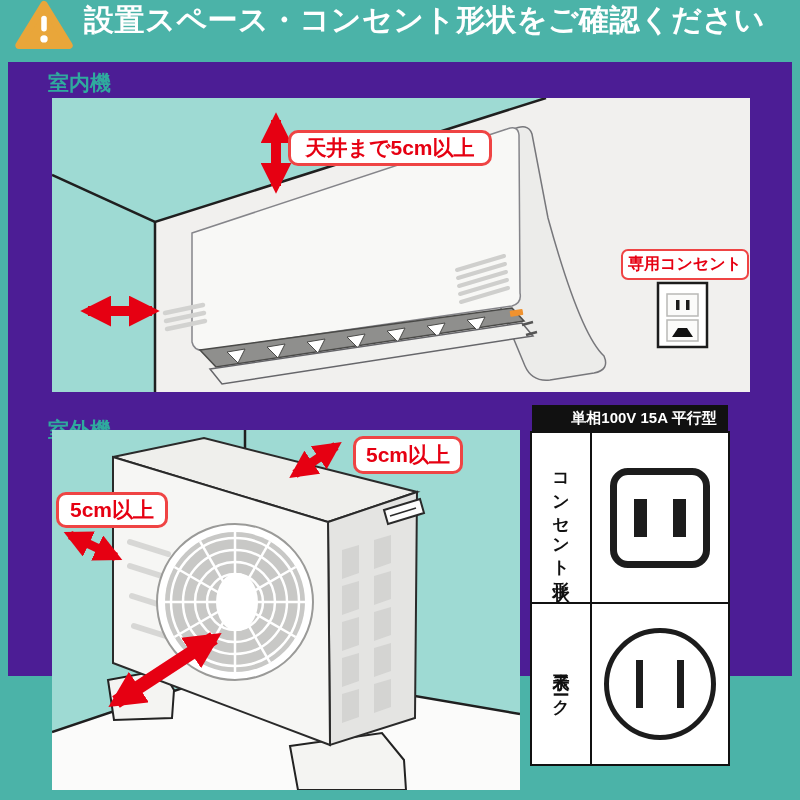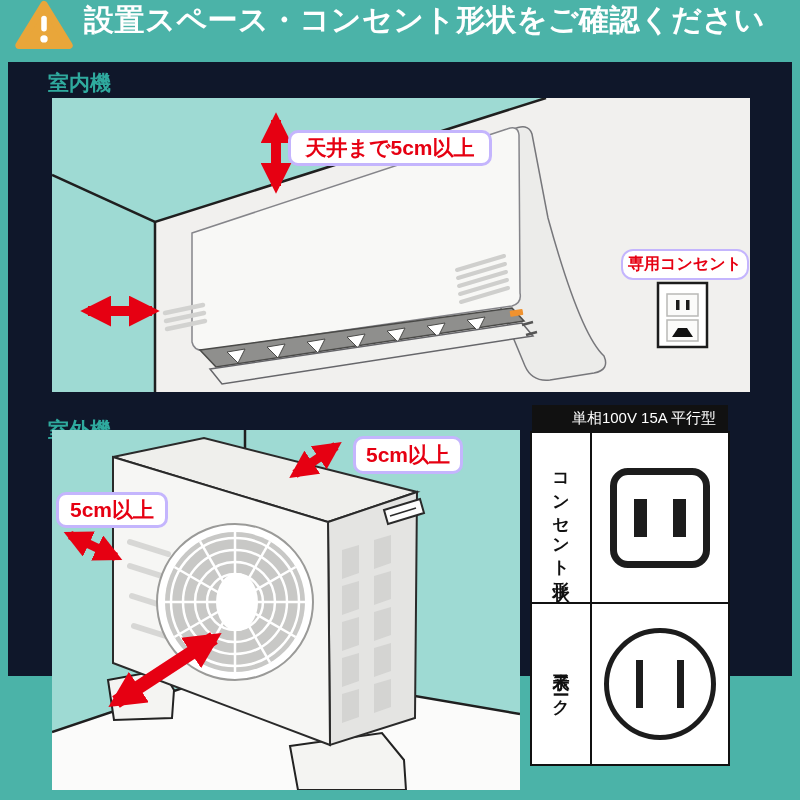--- a/index.html
+++ b/index.html
@@ -11,44 +11,44 @@
     font-family:"Liberation Sans", sans-serif;
   }
   
   .header { position:absolute; left:0; top:0; width:800px; height:62px;
     display:flex; }
   .warn { width:60px; height:50px; margin-left:14px; flex:0 0 auto; }
   .title { color:#ffffff; font-size:30px; font-weight:bold; margin-left:10px;
     white-space:nowrap; letter-spacing:0.5px; }
   
   .panel { position:absolute; left:8px; top:62px; width:784px; height:614px;
-    background:#0f172a; }
+    background:#4c1d95; }
   .section-label { position:absolute; color:#2faa9e; font-size:21px; font-weight:bold; }
   #indoor-title { left:40px; top:7px; }
   #outdoor-title { left:40px; top:354px; }
   .scene { position:absolute; }
   #indoor-scene-wrap { left:44px; top:36px; width:698px; height:294px; }
   #outdoor-scene-wrap { left:44px; top:368px; width:468px; height:360px; }
   .scene svg { position:absolute; left:0; top:0; }
   
-  .mlabel { position:absolute; background:#ffffff; border:3px solid #c4b5fd;
+  .mlabel { position:absolute; background:#ffffff; border:3px solid #ef4444;
     border-radius:10px; color:#e60012; font-weight:bold;
     display:flex; align-items:center; justify-content:center;
     white-space:nowrap; box-sizing:border-box; z-index:5; }
   #lbl-ceiling { left:236px; top:32px; width:204px; height:36px; font-size:21px; }
   #lbl-sides   { left:2px;  top:156px; width:296px; height:36px; font-size:21px; }
   #lbl-outlet  { left:569px; top:151px; width:128px; height:31px; font-size:16px;
-                 border-width:2px; border-radius:12px; }
+                 border-width:2px; border-radius:7px; }
   #lbl-otop    { left:301px; top:6px;  width:110px; height:38px; font-size:21px; }
   #lbl-oleft   { left:4px;  top:62px;  width:112px; height:36px; font-size:21px; }
   #lbl-ofront  { left:114px; top:242px; width:138px; height:38px; font-size:20px; }
   
   .spec { position:absolute; left:522px; top:343px; width:200px; }
   .spec-header { margin-left:2px; width:196px; height:26px; background:#111111;
-    color:#ffffff; font-size:15px; font-weight:normal; display:flex;
+    color:#ffffff; font-size:15px; font-weight:bold; display:flex;
     align-items:center; justify-content:center; box-sizing:border-box;padding-left:28px; }
   .spec-table { width:200px; border:2px solid #111111; box-sizing:border-box;
     background:#ffffff; }
   .spec-row { display:flex; }
   .spec-row + .spec-row { border-top:2px solid #111111; }
   .spec-row-label { width:58px; border-right:2px solid #111111;
     display:flex; align-items:center; justify-content:center;
     writing-mode:vertical-rl; text-orientation:upright;
     font-size:17px; font-weight:600; letter-spacing:2px; color:#111; }
   .spec-row-icon { flex:1; display:flex; align-items:center; justify-content:center; }

